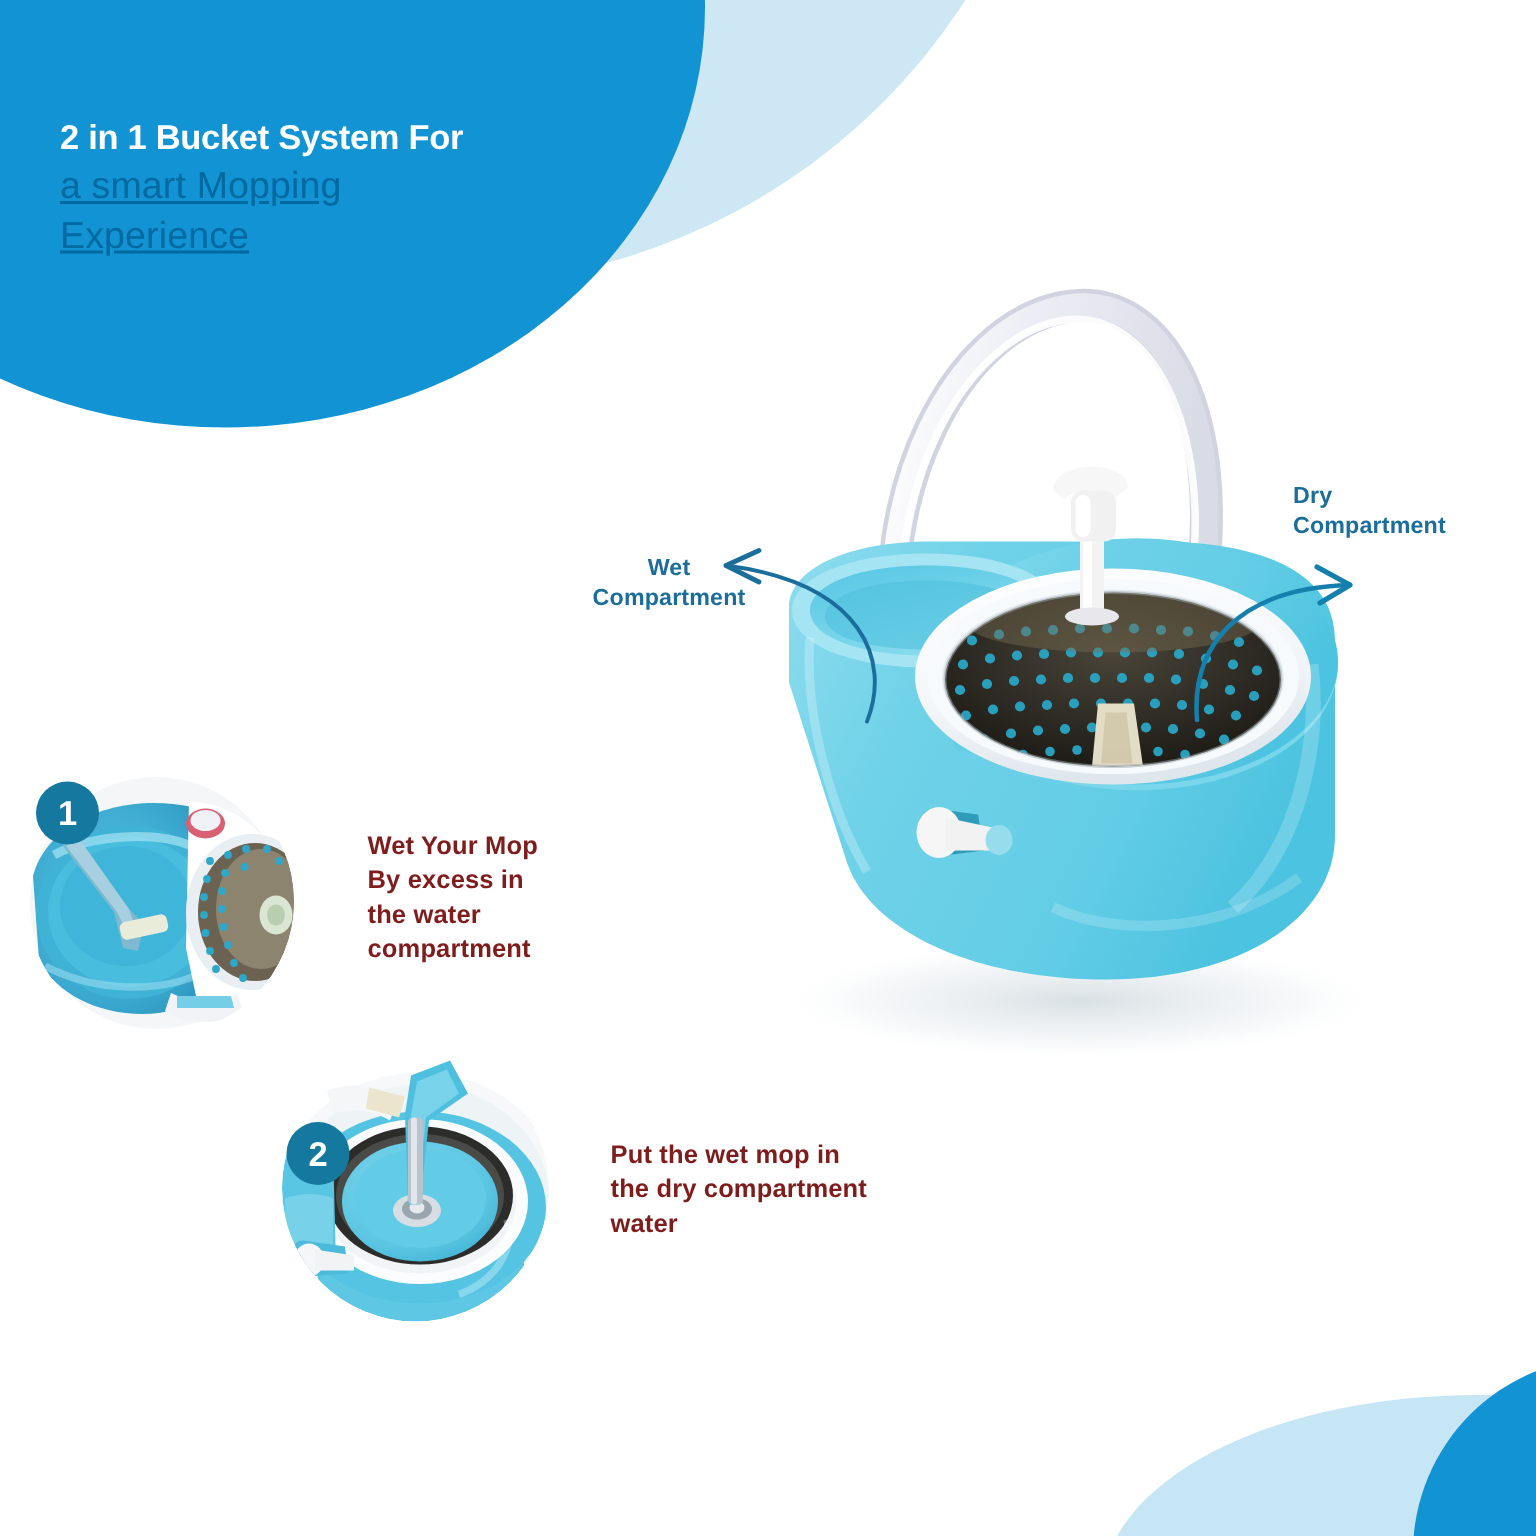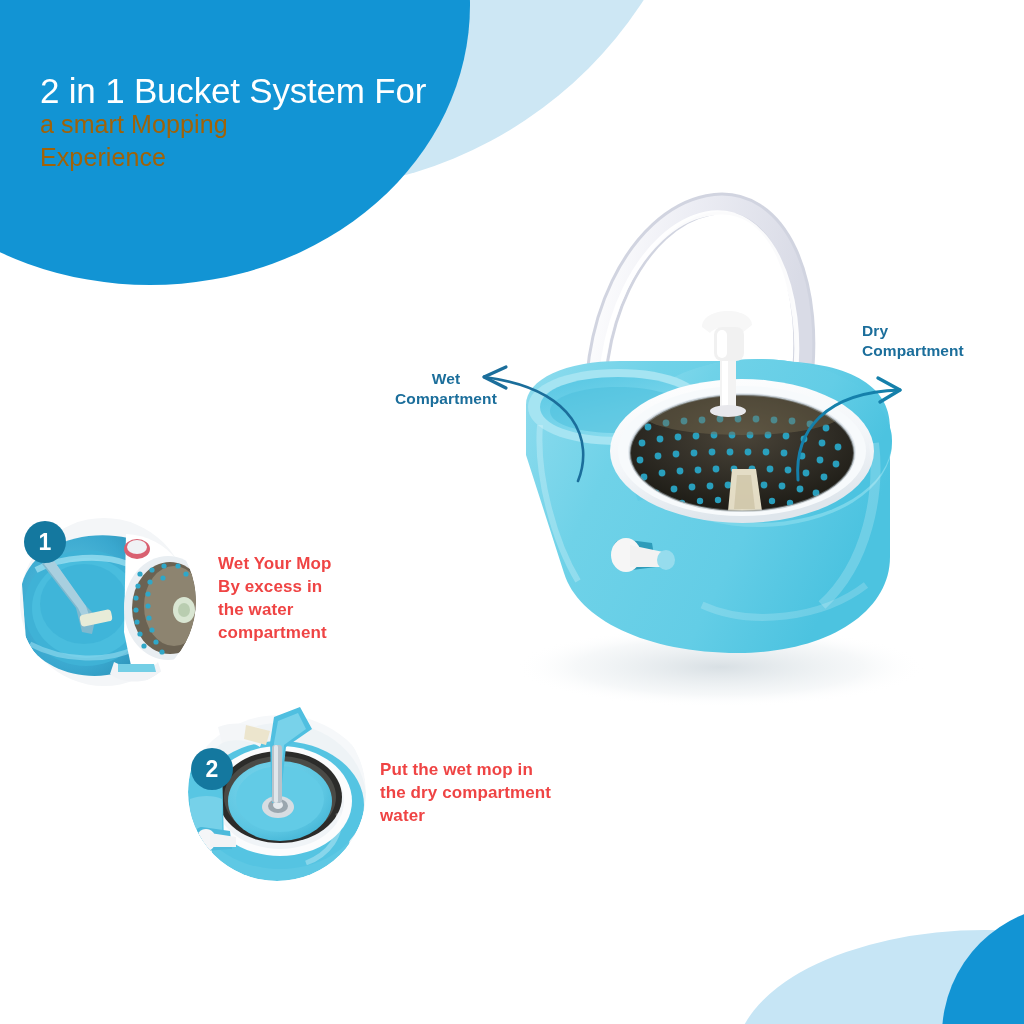--- a/index.html
+++ b/index.html
@@ -56,34 +56,35 @@
 
   
   #headline {
     position: absolute;
     left: 40px;
     top: 74px;
     width: 430px;
     z-index: 6;
   }
   #headline .l1 {
-    font-size: 35px;
-    font-weight: normal;
+    font-size: 23px;
+    font-weight: bold;
     color: #ffffff;
     letter-spacing: -0.2px;
     line-height: 34px;
     white-space: nowrap;
   }
   #headline .l2,
   #headline .l3 {
     font-size: 25px;
     font-weight: 300;
-    color: #a16207;
+    color: #0369a1;
     line-height: 33px;
     letter-spacing: 0.1px;
+    text-decoration: underline;
   }
 
   
   #product {
     position: absolute;
     left: 470px;
     top: 175px;
     width: 470px;
     height: 540px;
     z-index: 3;
@@ -134,26 +135,27 @@
     font-size: 23px;
     font-weight: bold;
     display: flex;
     align-items: center;
     justify-content: center;
     z-index: 9;
     line-height: 1;
   }
   .step-text {
     position: absolute;
-    color: #ef4444;
+    color: #7f1d1d;
     font-weight: bold;
     font-size: 17px;
     line-height: 23px;
     letter-spacing: 0.1px;
     z-index: 8;
+    margin-left: 27px;
   }
 
   #step1-photo { left: 18px;  top: 512px; width: 178px; height: 178px; }
   #step1-badge { left: 24px;  top: 521px; }
   #step1-text  { left: 218px; top: 552px; width: 190px; }
 
   #step2-photo { left: 188px; top: 703px; width: 178px; height: 178px; }
   #step2-badge { left: 191px; top: 748px; }
   #step2-text  { left: 380px; top: 758px; width: 230px; }
 

